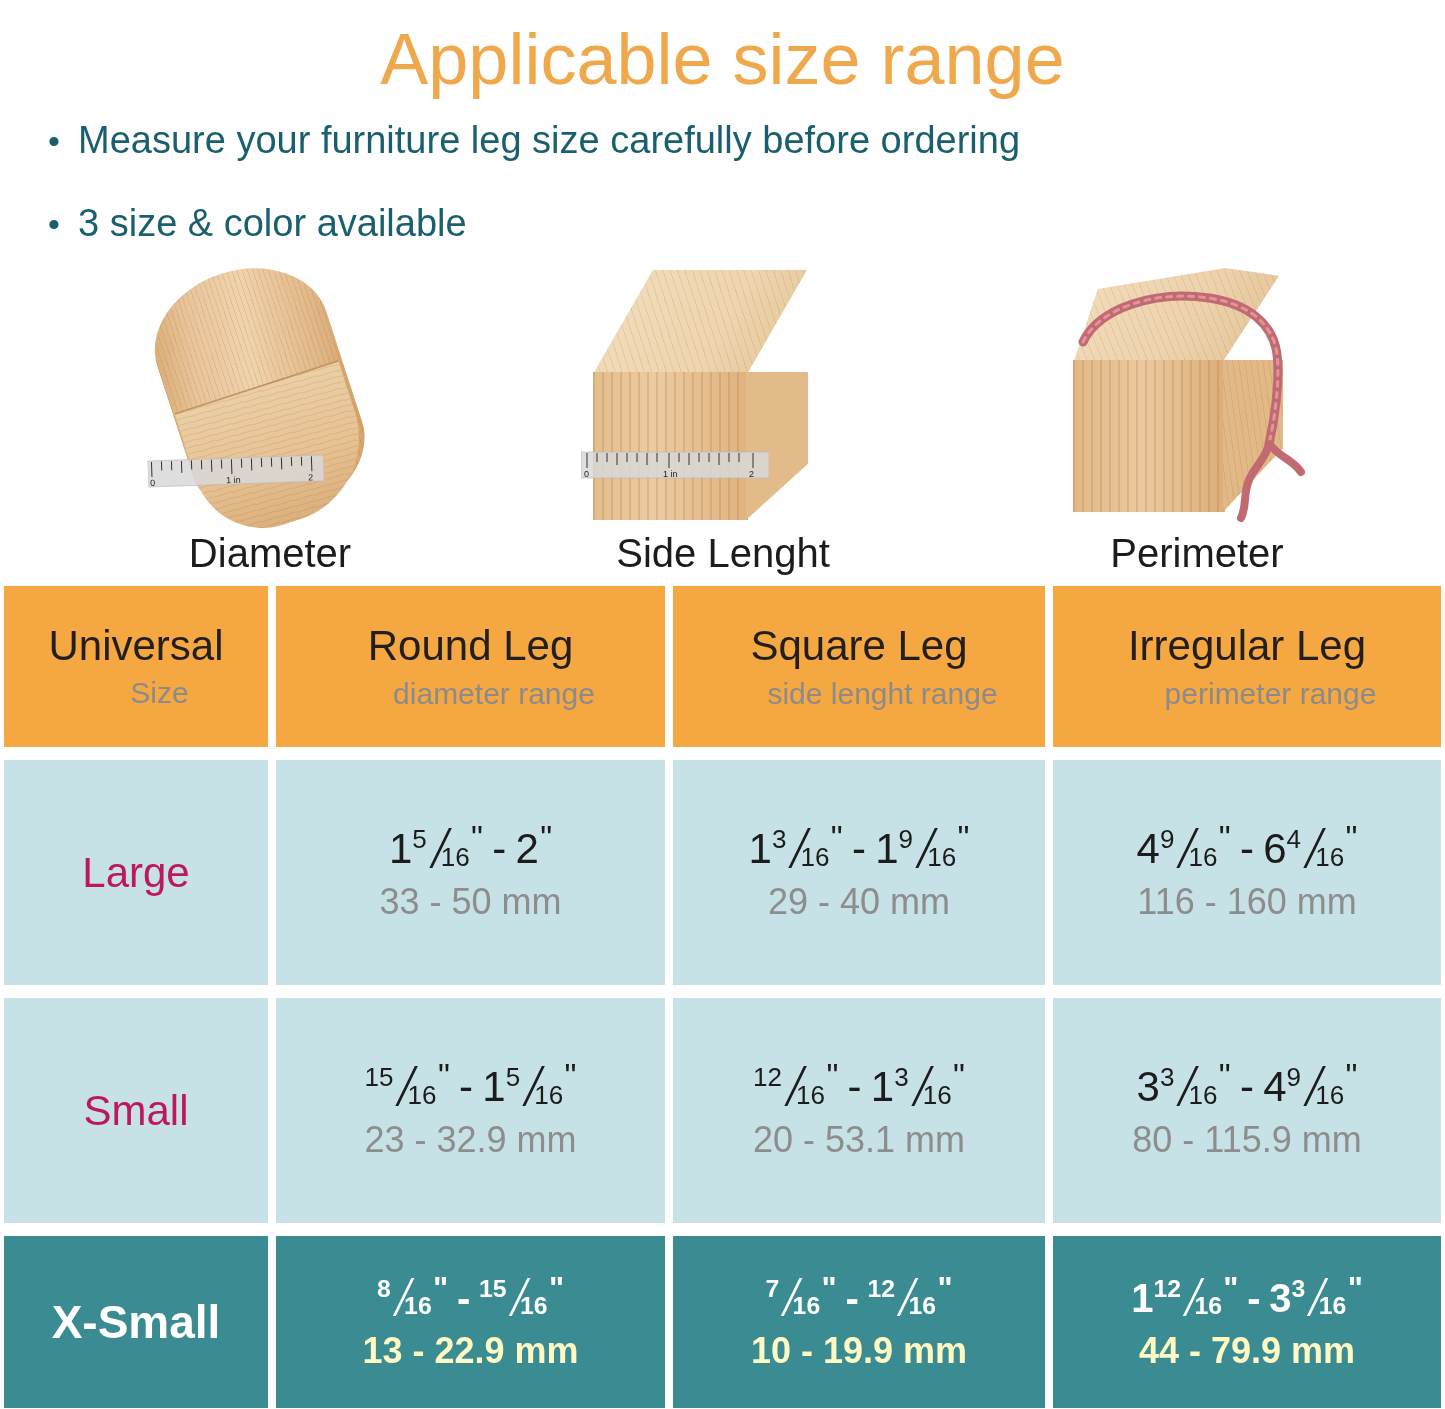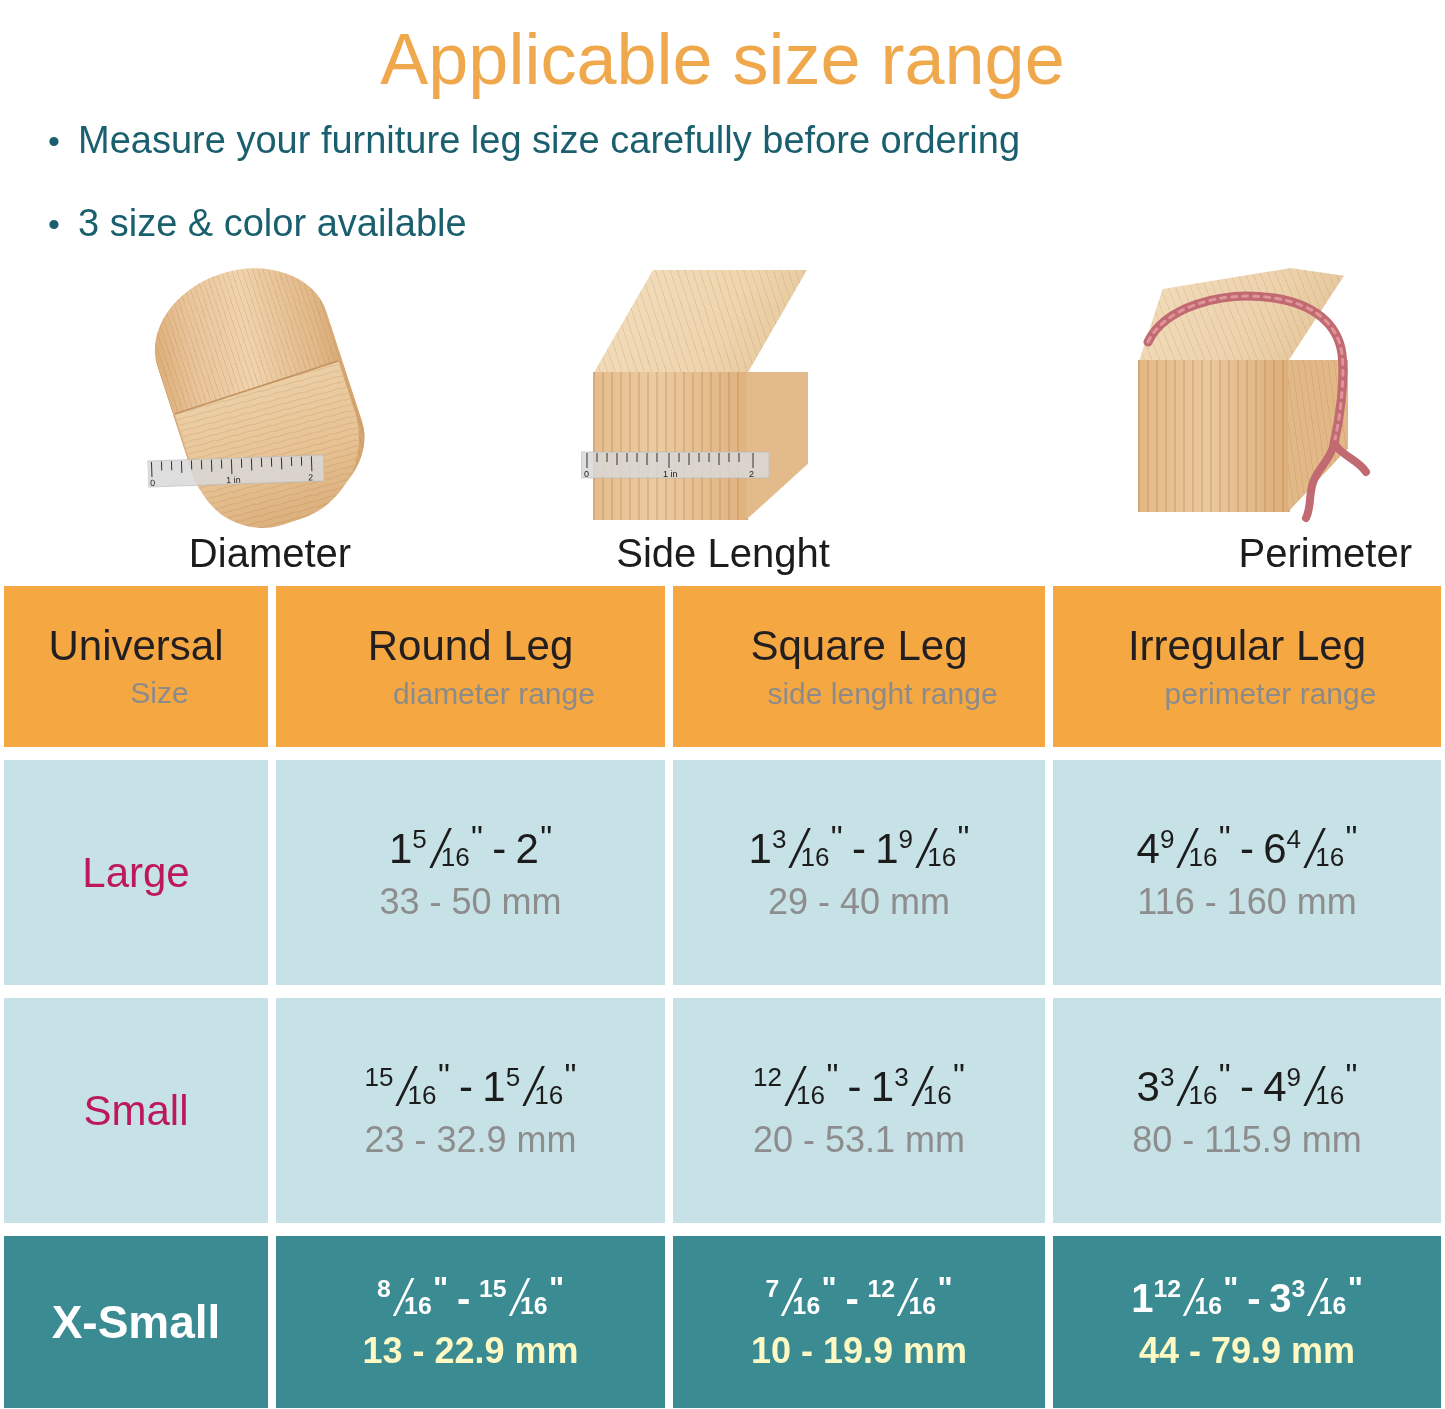--- a/index.html
+++ b/index.html
@@ -54,21 +54,21 @@
     position: absolute;
     top: 0;
     width: 430px;
     height: 332px;
     display: flex;
     flex-direction: column;
     align-items: center;
   }
   .illus-1 { left: 55px; }
   .illus-2 { left: 508px; }
-  .illus-3 { left: 982px; align-items: flex-end; }
+  .illus-3 { left: 982px; }
 
   .art {
     position: relative;
     width: 300px;
     height: 272px;
   }
 
   .illus-label {
     font-size: 40px;
     color: #1c1c1c;

